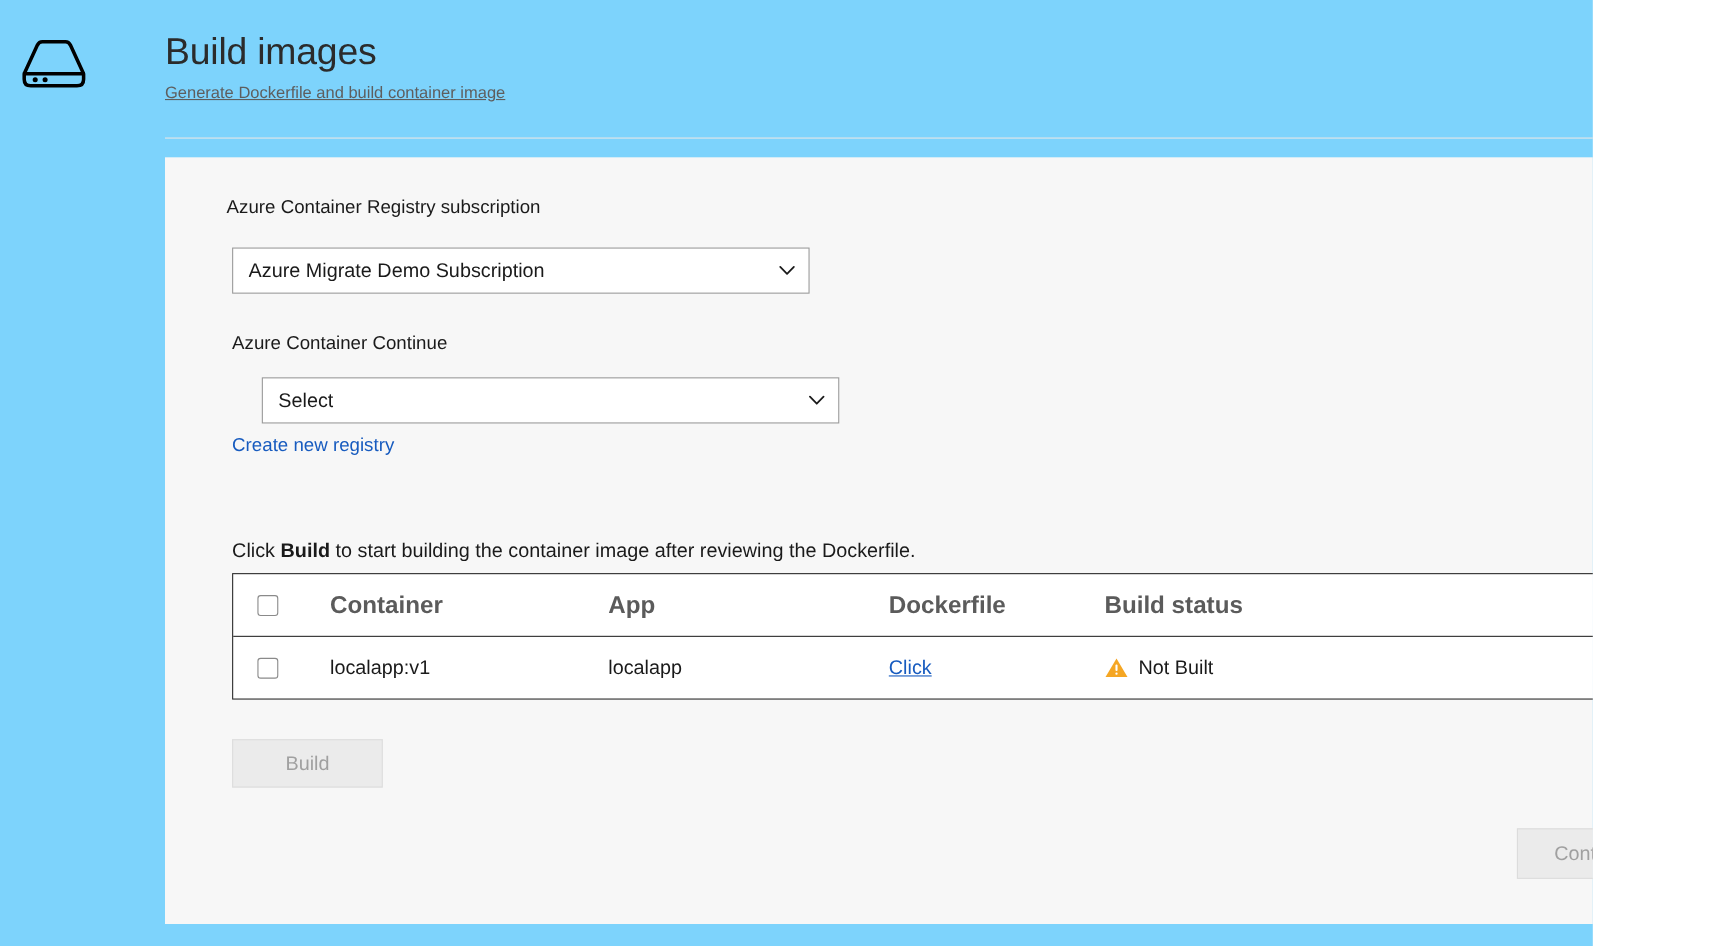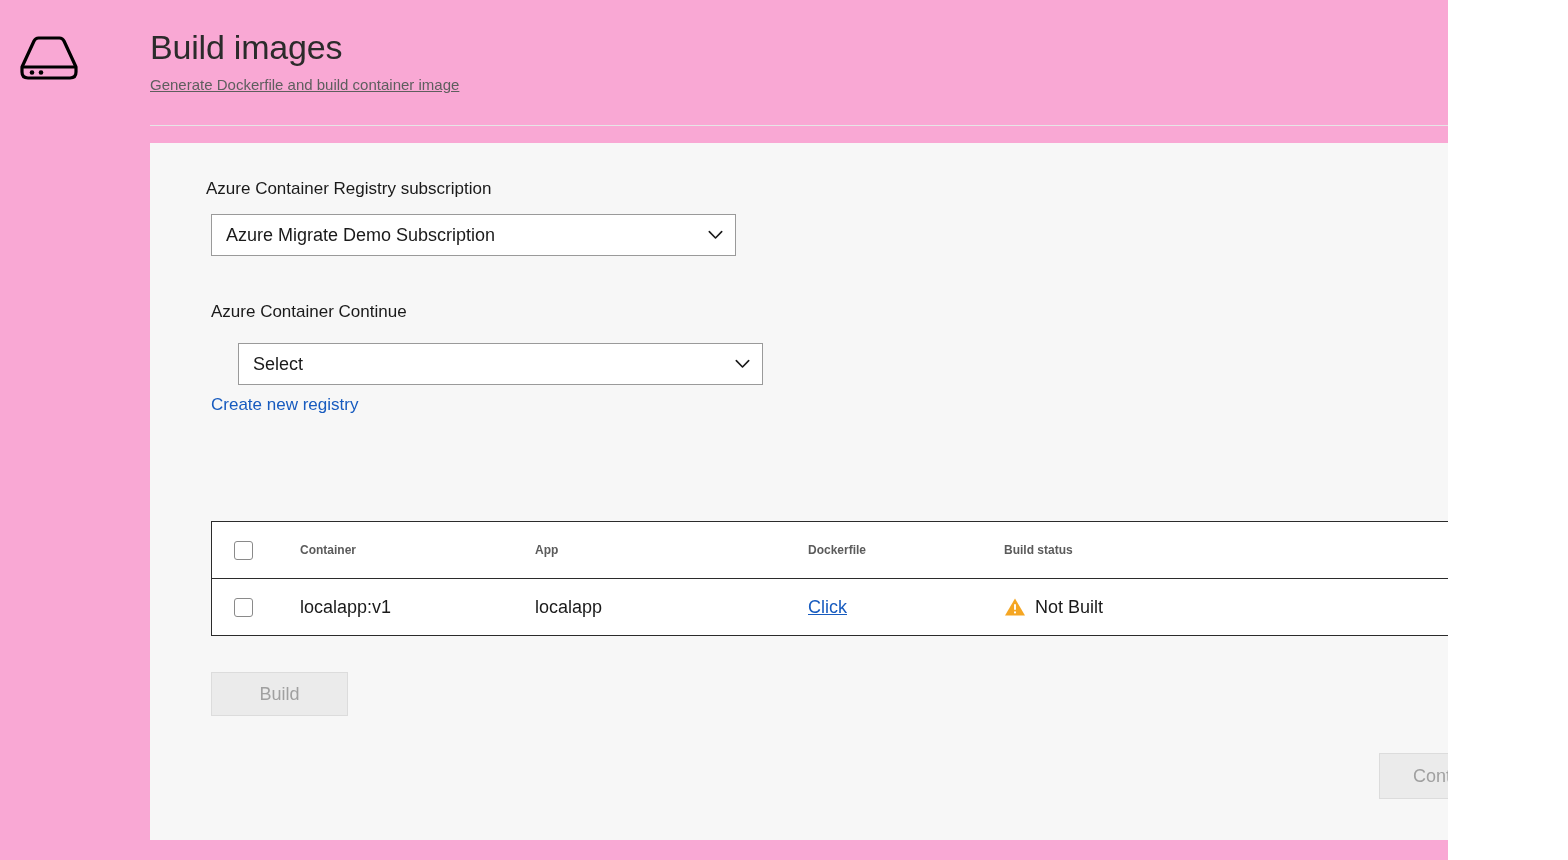--- a/index.html
+++ b/index.html
@@ -10,21 +10,21 @@
     height: 860px;
     background: #ffffff;
     font-family: "Liberation Sans", sans-serif;
     -webkit-font-smoothing: antialiased;
   }
 
   .page {
     position: relative;
     width: 1448px;
     height: 860px;
-    background: #f9a8d4;
+    background: #7dd3fc;
     overflow: hidden;
   }
 
   
   .header {
     position: absolute;
     left: 0;
     top: 0;
     width: 1568px;
     height: 126px;
@@ -177,29 +177,29 @@
     top: 0;
     height: 100%;
     display: flex;
     align-items: center;
     font-size: 18px;
     white-space: nowrap;
   }
   .thead .cell {
     font-weight: 700;
     color: #5b5b5b;
-    font-size: 12px;
+    font-size: 22px;
   }
   .tbody-row .cell {
     color: #1a1a1a;
   }
 
   .c-check { left: 22px; width: 40px; }
   .c-container { left: 88px; width: 240px; }
-  .c-app { left: 323px; width: 240px; }
+  .c-app { left: 341px; width: 240px; }
   .c-dockerfile { left: 596px; width: 180px; }
   .c-status { left: 792px; width: 300px; }
 
   .checkbox {
     width: 19px;
     height: 19px;
     border: 1px solid #8a8a8a;
     border-radius: 3px;
     background: #ffffff;
     cursor: pointer;
@@ -276,21 +276,21 @@
       </span>
     </div>
 
     <div class="header-divider"></div>
   </div>
 
   <div class="panel">
 
     <div class="field-label" style="left:56px; top:35px;">Azure Container Registry subscription</div>
 
-    <div class="combo" style="left:61px; top:71px;">
+    <div class="combo" style="left:61px; top:82px;">
       <span class="combo-value">Azure Migrate Demo Subscription</span>
       <span class="combo-chevron">
         <svg width="15" height="10" viewBox="0 0 15 10" fill="none" xmlns="http://www.w3.org/2000/svg">
           <path d="M1.3 1.6 L7.5 8 L13.7 1.6" stroke="#1a1a1a" stroke-width="1.6" fill="none" stroke-linecap="round" stroke-linejoin="round"></path>
         </svg>
       </span>
     </div>
 
     <div class="field-label" style="left:61px; top:158px;">Azure Container Continue</div>
 
@@ -300,20 +300,23 @@
         <svg width="15" height="10" viewBox="0 0 15 10" fill="none" xmlns="http://www.w3.org/2000/svg">
           <path d="M1.3 1.6 L7.5 8 L13.7 1.6" stroke="#1a1a1a" stroke-width="1.6" fill="none" stroke-linecap="round" stroke-linejoin="round"></path>
         </svg>
       </span>
     </div>
 
     <div class="link" style="left:61px; top:251px;">Create new registry</div>
 
   </div>
 
+  <div class="instruction">
+    <span>Click </span><b>Build</b><span> to start building the container image after reviewing the Dockerfile.</span>
+  </div>
 
   <div class="table">
 
     <div class="trow thead">
       <div class="cell c-check">
         <span class="checkbox"></span>
       </div>
       <div class="cell c-container">Container</div>
       <div class="cell c-app">App</div>
       <div class="cell c-dockerfile">Dockerfile</div>

